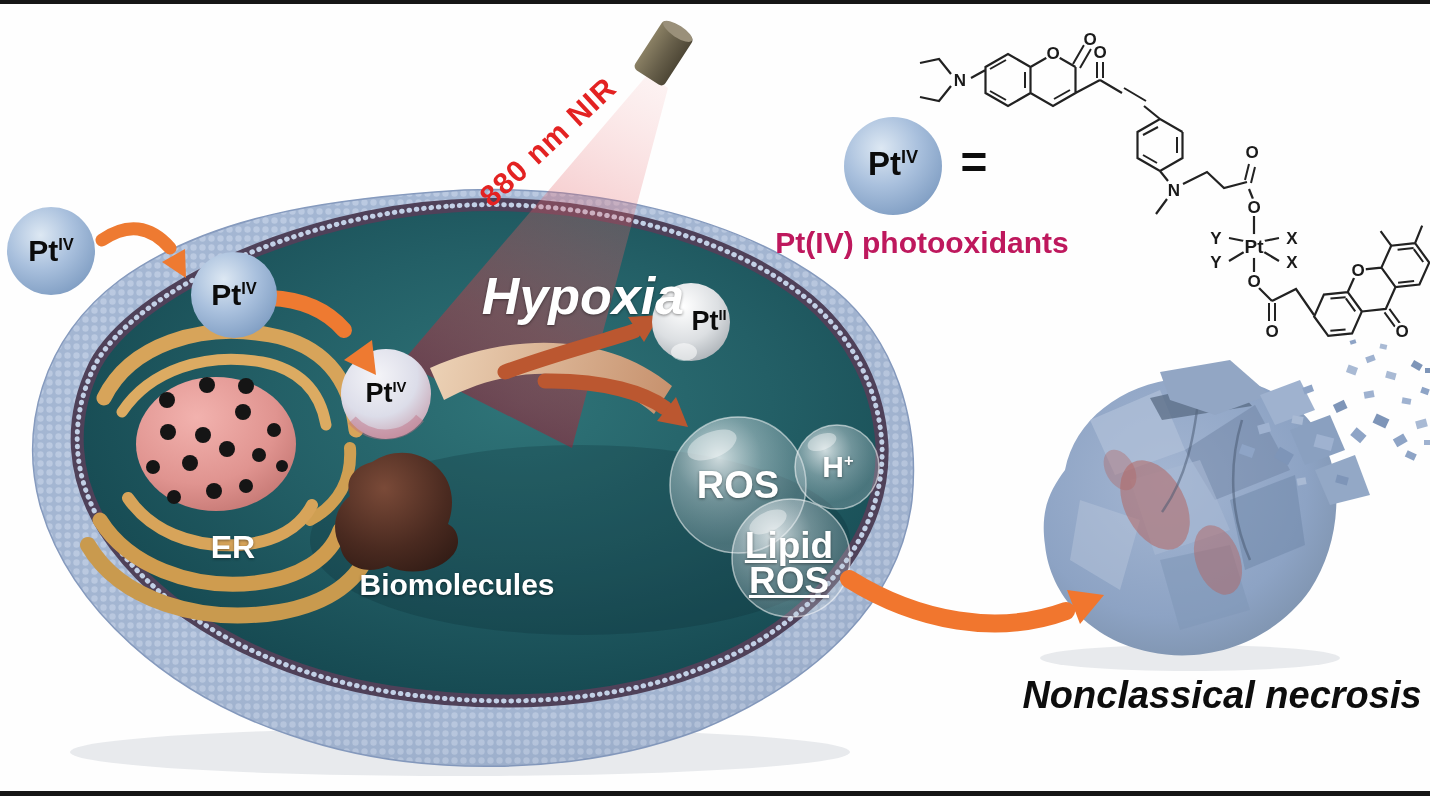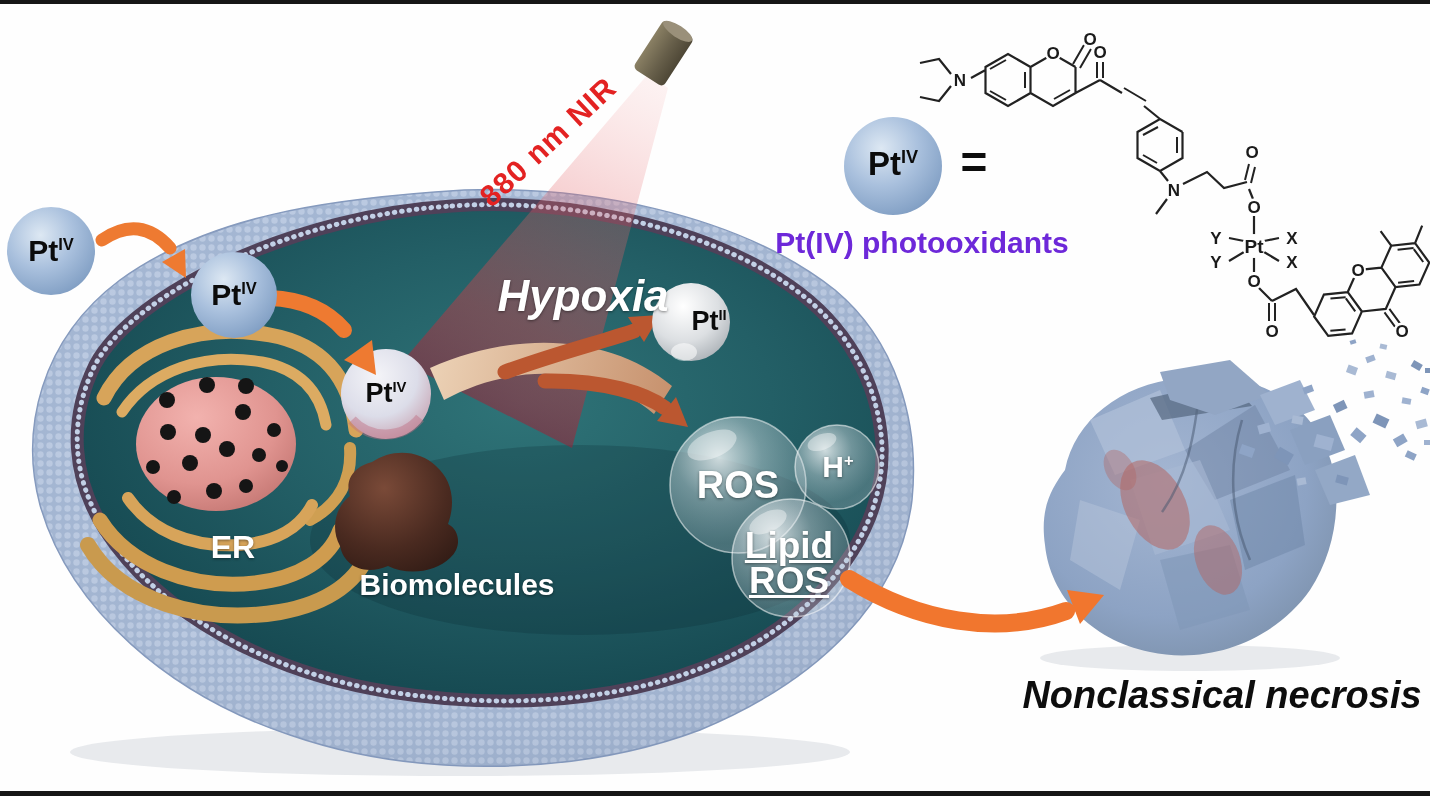--- a/index.html
+++ b/index.html
@@ -8,23 +8,23 @@
   .bar{position:absolute;left:0;width:100%;background:#161616;}
   .bar.top{top:0;height:4px;}
   .bar.bottom{bottom:0;height:5px;}
   svg.art{position:absolute;left:0;top:0;}
   .lbl{position:absolute;transform:translate(-50%,-50%);white-space:nowrap;
        font-weight:700;line-height:1.05;color:#111;}
   .lbl sup{font-size:0.55em;font-weight:700;vertical-align:super;}
   .white{color:#ffffff;text-shadow:0 1px 3px rgba(0,0,0,0.45);}
   .sphere-lbl{color:#0b0b0b;text-shadow:none;}
   .laser-lbl{color:#e32222;transform:translate(-50%,-50%) rotate(-43deg);font-size:30px;letter-spacing:1px;}
-  .hypoxia-lbl{font-style:italic;font-size:44px;}
+  .hypoxia-lbl{font-style:italic;font-size:52px;}
   .necrosis-lbl{font-style:italic;font-size:38px;color:#0d0d0d;text-align:center;}
-  .caption-lbl{font-size:30px;color:#6d28d9;}
+  .caption-lbl{font-size:30px;color:#be185d;}
   .equals-lbl{font-size:46px;font-weight:800;color:#0d0d0d;}
   .two-line{text-align:center;line-height:35px;}
 </style>
 </head>
 <body>
 
 <div class="stage">
   <div class="bar top"></div>
 
   <svg class="art" width="1430" height="796" viewBox="0 0 1430 796">

